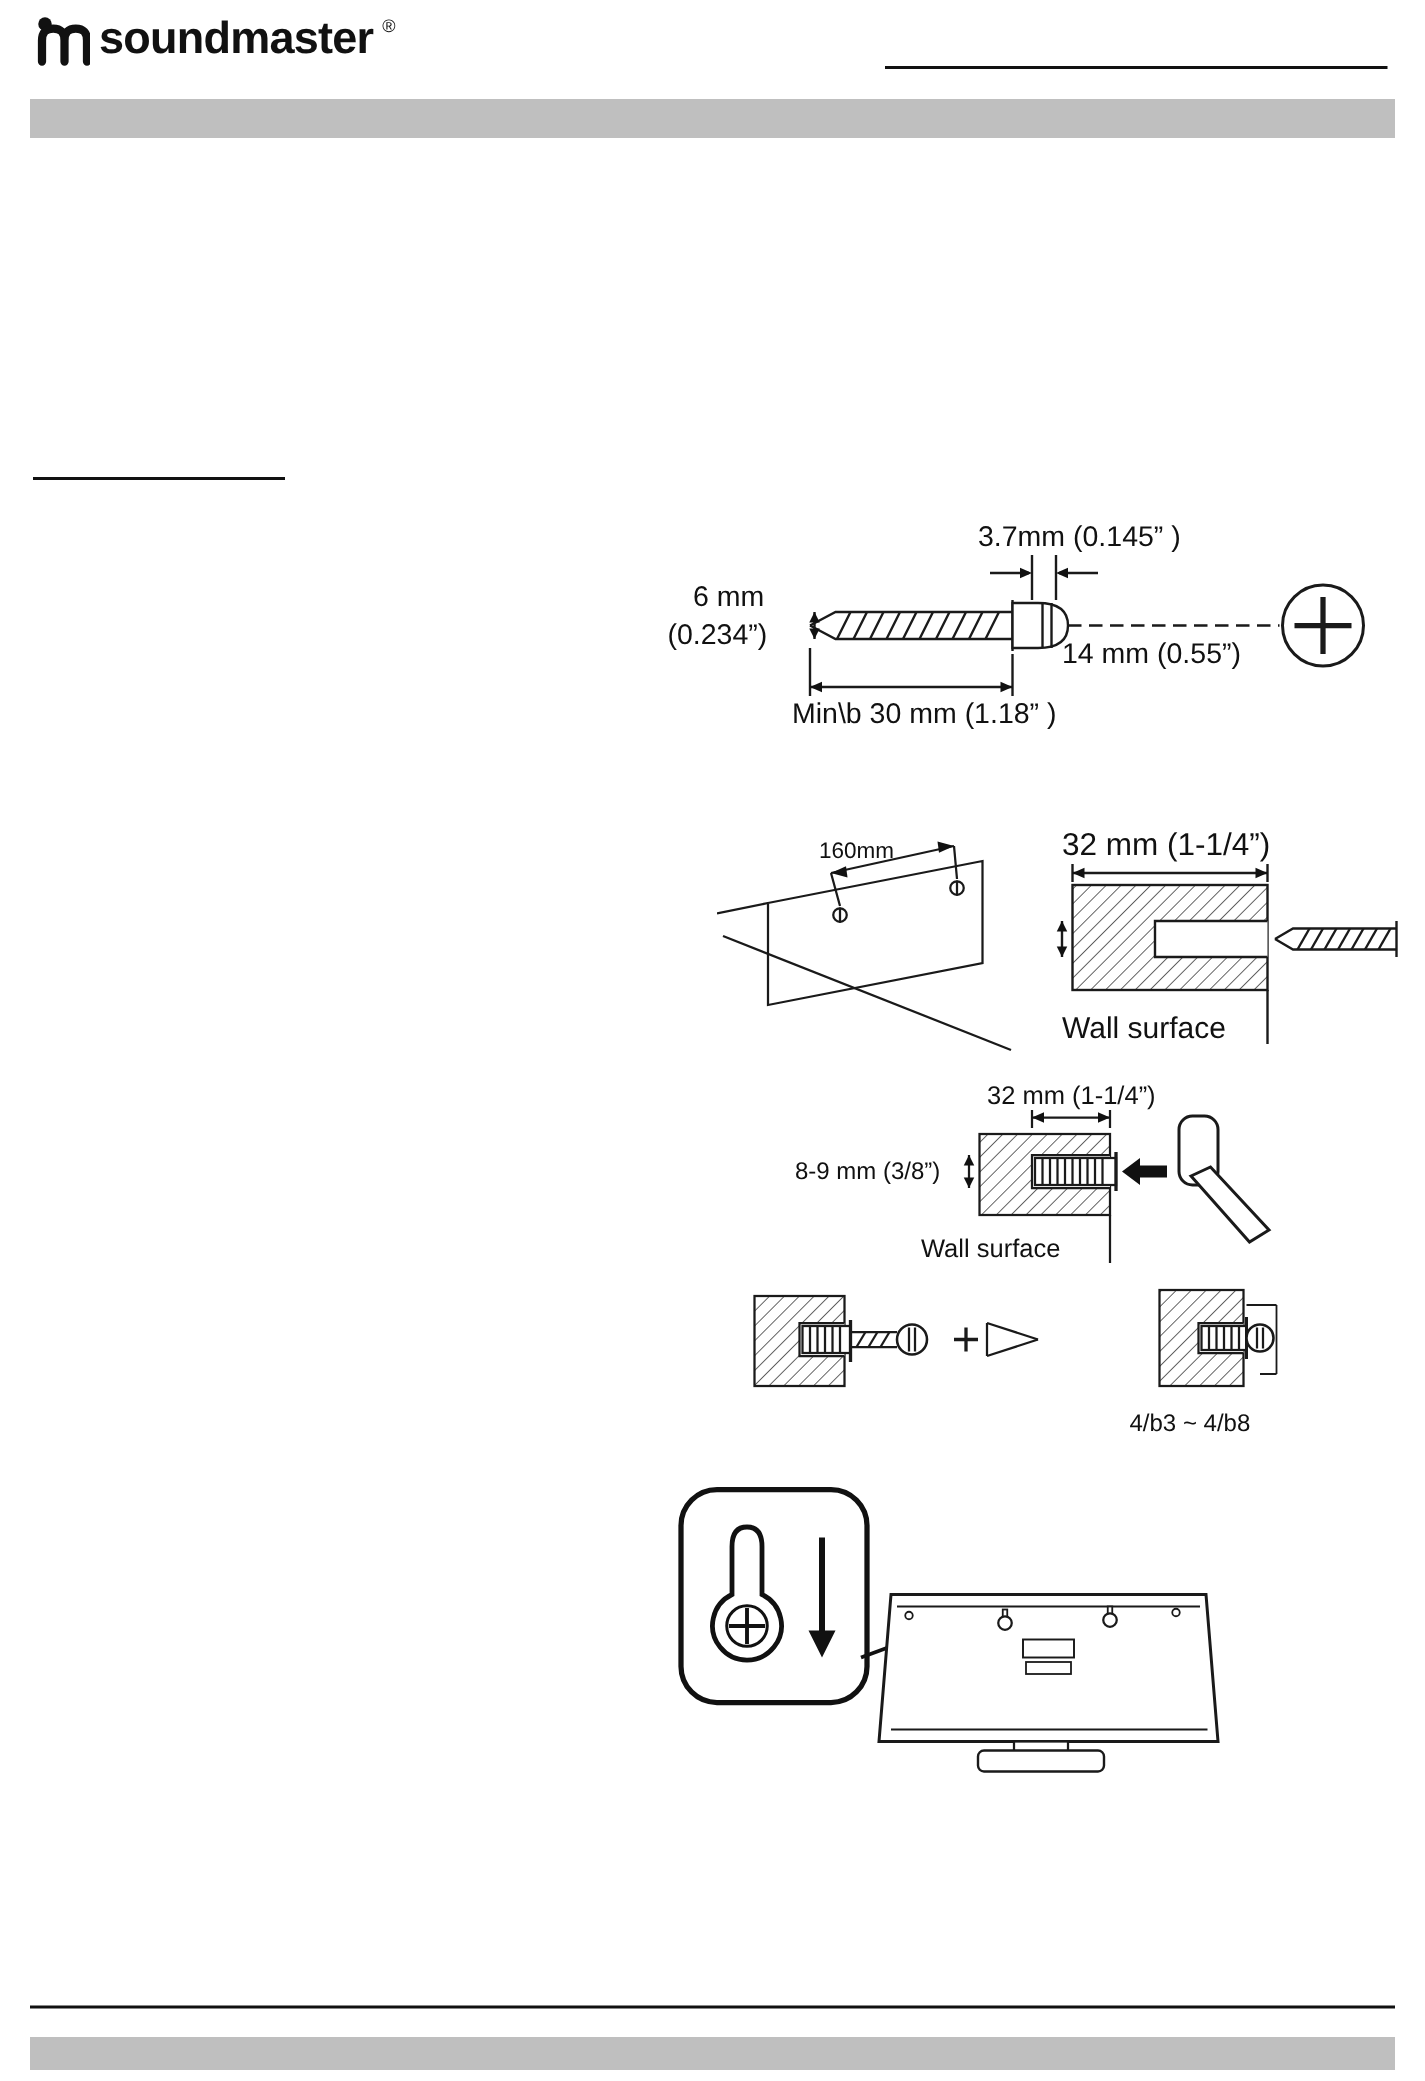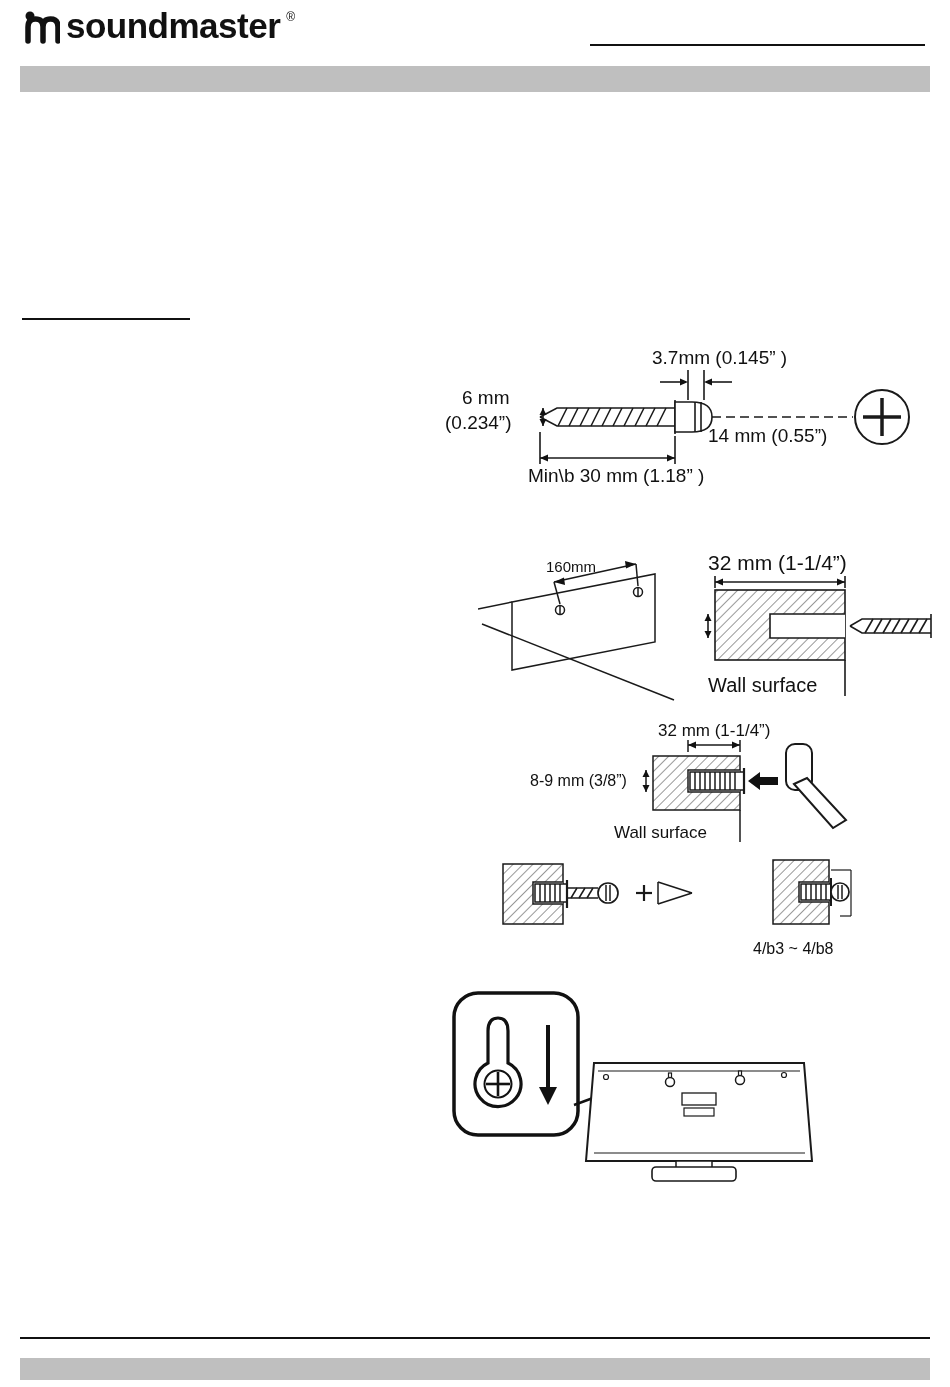--- a/index.html
+++ b/index.html
@@ -1,21 +1,21 @@
 <!DOCTYPE html>
 <html><head>
 <meta charset="utf-8">
 <style>
   *{margin:0;padding:0;box-sizing:border-box}
   html,body{background:#fff}
   body{font-family:"Liberation Sans",sans-serif;color:#111}
   .page{position:relative;width:950px;height:1387px;background:#fff;overflow:hidden}
   .abs{position:absolute}
   .brand-row{display:flex;align-items:flex-start;gap:6px}
-  .brand{font-size:35px;font-weight:700;letter-spacing:-0.5px;line-height:36px}
+  .brand{font-size:30px;font-weight:700;letter-spacing:-0.5px;line-height:36px}
   .reg{font-size:12px;font-weight:400;margin-top:2px}
   .rule{border-top:2px solid #111}
   .gray-bar{background:#bfbfbf}
   svg text{font-family:"Liberation Sans",sans-serif;fill:#111}
   svg{display:block}
 </style>
 </head>
 <body>
 
 <div class="page">

